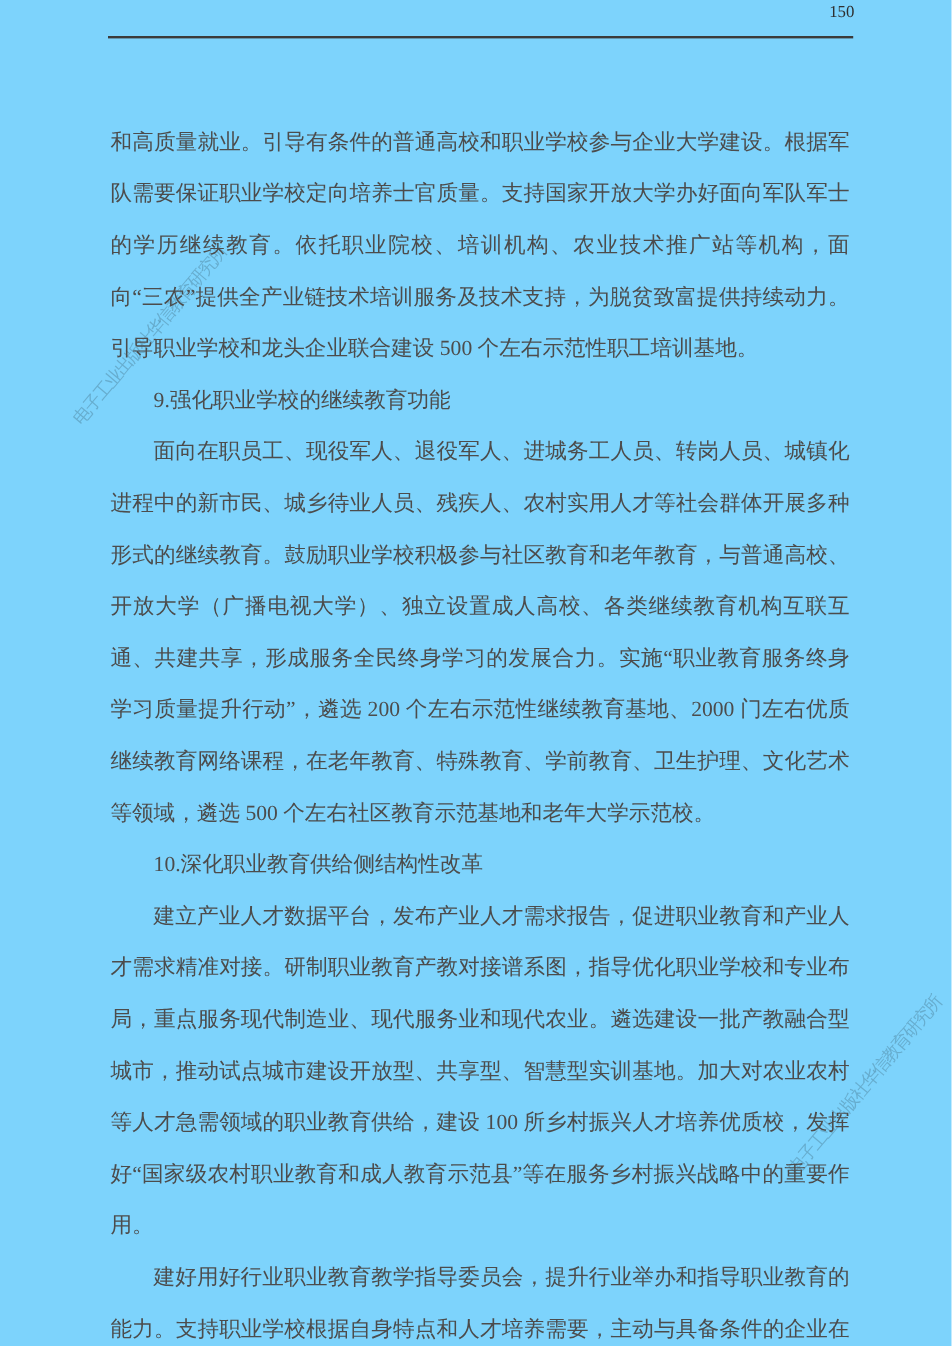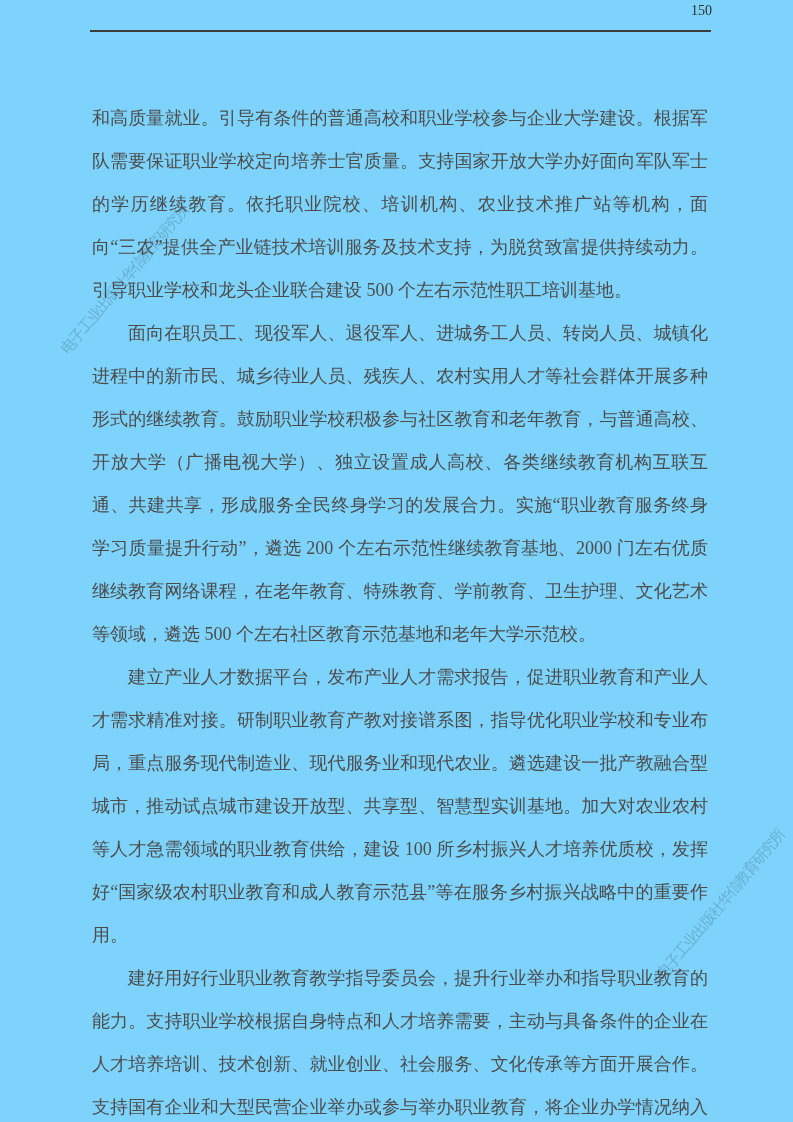--- a/index.html
+++ b/index.html
@@ -81,18 +81,20 @@
   <div class="page-number">150</div>
 
   <div class="header-rule"></div>
 
   <div class="watermark wm-top-left">电子工业出版社华信教育研究所</div>
 
   <div class="watermark wm-bottom-right">电子工业出版社华信教育研究所</div>
 
   <div class="content">
       <p class="no-indent">和高质量就业。引导有条件的普通高校和职业学校参与企业大学建设。根据军队需要保证职业学校定向培养士官质量。支持国家开放大学办好面向军队军士的学历继续教育。依托职业院校、培训机构、农业技术推广站等机构，面向“三农”提供全产业链技术培训服务及技术支持，为脱贫致富提供持续动力。引导职业学校和龙头企业联合建设 500 个左右示范性职工培训基地。</p>
+      <p>9.强化职业学校的继续教育功能</p>
       <p>面向在职员工、现役军人、退役军人、进城务工人员、转岗人员、城镇化进程中的新市民、城乡待业人员、残疾人、农村实用人才等社会群体开展多种形式的继续教育。鼓励职业学校积极参与社区教育和老年教育，与普通高校、开放大学（广播电视大学）、独立设置成人高校、各类继续教育机构互联互通、共建共享，形成服务全民终身学习的发展合力。实施“职业教育服务终身学习质量提升行动”，遴选 200 个左右示范性继续教育基地、2000 门左右优质继续教育网络课程，在老年教育、特殊教育、学前教育、卫生护理、文化艺术等领域，遴选 500 个左右社区教育示范基地和老年大学示范校。</p>
+      <p>10.深化职业教育供给侧结构性改革</p>
       <p>建立产业人才数据平台，发布产业人才需求报告，促进职业教育和产业人才需求精准对接。研制职业教育产教对接谱系图，指导优化职业学校和专业布局，重点服务现代制造业、现代服务业和现代农业。遴选建设一批产教融合型城市，推动试点城市建设开放型、共享型、智慧型实训基地。加大对农业农村等人才急需领域的职业教育供给，建设 100 所乡村振兴人才培养优质校，发挥好“国家级农村职业教育和成人教育示范县”等在服务乡村振兴战略中的重要作用。</p>
       <p>建好用好行业职业教育教学指导委员会，提升行业举办和指导职业教育的能力。支持职业学校根据自身特点和人才培养需要，主动与具备条件的企业在人才培养培训、技术创新、就业创业、社会服务、文化传承等方面开展合作。支持国有企业和大型民营企业举办或参与举办职业教育，将企业办学情况纳入企业社会责任报告。支持行业领军企业主导建设全国性职教集团，分领域建设服务产业高端的技术技能人才标准和培养高地。全面推行现代学徒制和企业新</p>
     </div>
 
 </div>
 
 </body></html>

